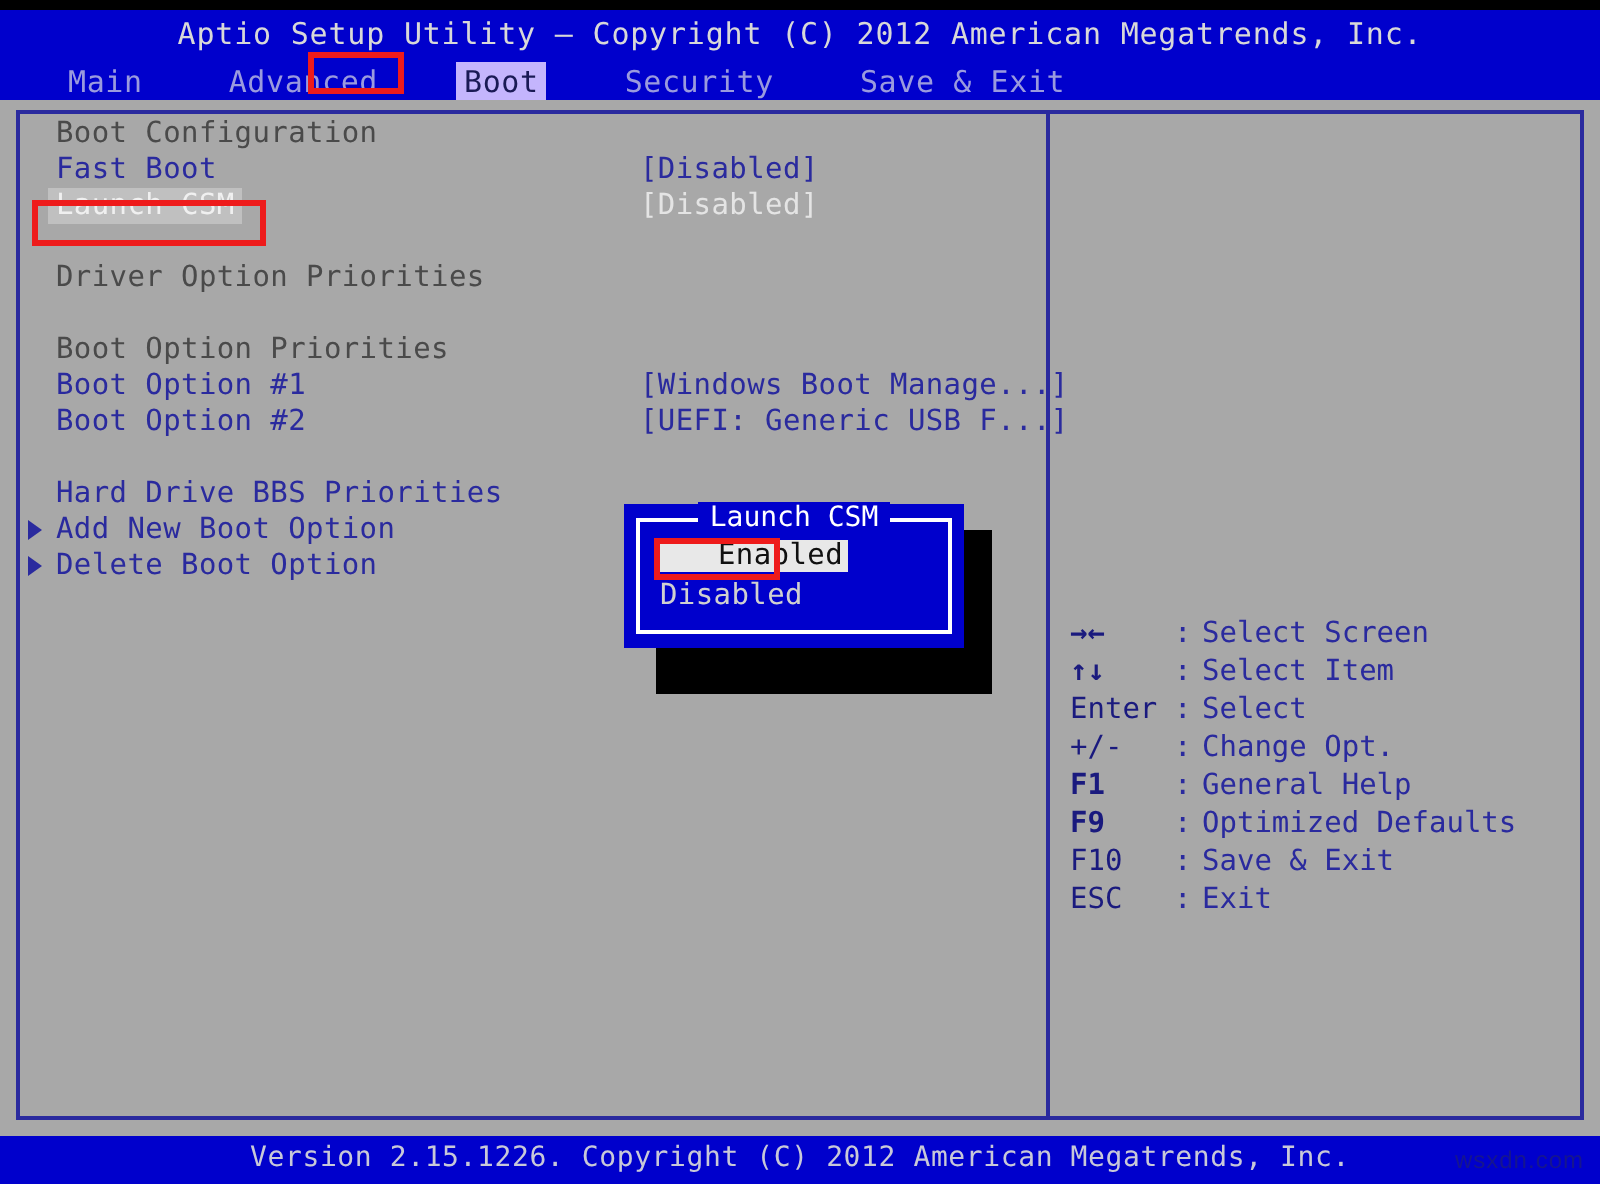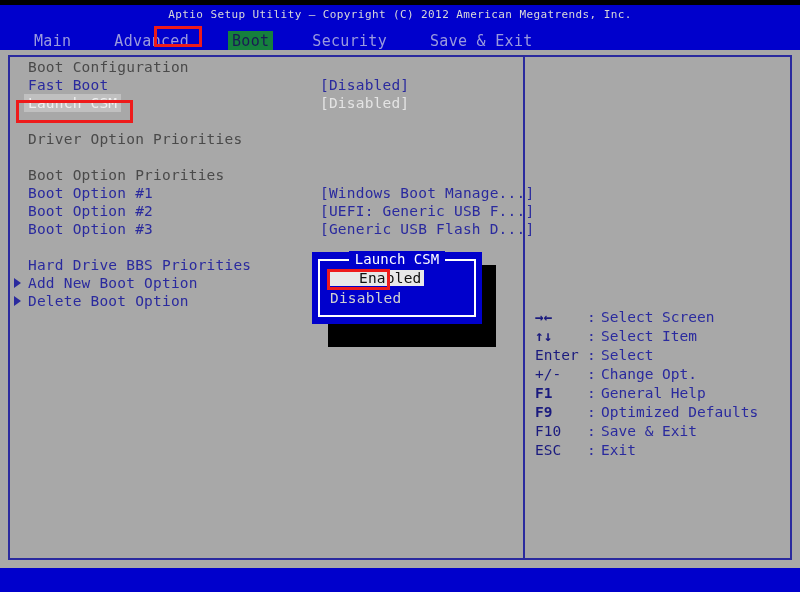--- a/index.html
+++ b/index.html
@@ -37,42 +37,42 @@
     width: 800px;
     height: 45px;
     background: #0000cc;
   }
   .header-title {
     position: absolute;
     left: 0; top: 3px;
     width: 800px;
     text-align: center;
     color: #d8d8d8;
-    font-size: 11px;
+    font-size: 15px;
     letter-spacing: 0.4px;
     white-space: pre;
   }
   .menubar {
     position: absolute;
     left: 30px; top: 26px;
     height: 20px;
     display: flex;
     align-items: center;
     gap: 24px;
   }
   .menu-item {
     color: #9a9ade;
     font-size: 15px;
     padding: 1px 4px;
     margin-right: 11px;
     white-space: pre;
     letter-spacing: 0.3px;
   }
   .menu-item.active {
-    background: #15803d;
+    background: #c4b5fd;
     color: #1a1a55;
   }
   .menu-item.last { margin-right: 0; }
 
   
   .body-area {
     position: absolute;
     left: 0; top: 50px;
     width: 800px;
     height: 515px;
@@ -305,21 +305,20 @@
   <div class="left-pane" id="settings-list">
       <div class="row"><div class="label section">Boot Configuration</div></div>
       <div class="row"><div class="label">Fast Boot</div><div class="value">[Disabled]</div></div>
       <div class="row"><div class="label selected">Launch CSM</div><div class="value bright">[Disabled]</div></div>
       <div class="spacer"></div>
       <div class="row"><div class="label section">Driver Option Priorities</div></div>
       <div class="spacer"></div>
       <div class="row"><div class="label section">Boot Option Priorities</div></div>
       <div class="row"><div class="label">Boot Option #1</div><div class="value">[Windows Boot Manage...]</div></div>
       <div class="row"><div class="label">Boot Option #2</div><div class="value">[UEFI: Generic USB F...]</div></div>
-      <div class="row"><div class="label">Boot Option #3</div><div class="value">[Generic USB Flash D...]</div></div>
       <div class="spacer"></div>
       <div class="row"><div class="label">Hard Drive BBS Priorities</div></div>
       <div class="row"><div class="arrow"></div><div class="label">Add New Boot Option</div></div>
       <div class="row"><div class="arrow"></div><div class="label">Delete Boot Option</div></div>
     </div>
 
 
   <div class="keys" id="key-legend">
       <div class="key-row"><span class="key-name">→←</span><span class="key-sep">:</span><span>Select Screen</span></div>
       <div class="key-row"><span class="key-name">↑↓</span><span class="key-sep">:</span><span>Select Item</span></div>
@@ -339,14 +338,18 @@
     </div>
     <div class="dlg-option sel" id="dlg-opt-0">Enabled</div>
     <div class="dlg-option" id="dlg-opt-1">Disabled</div>
   </div>
 
   <div class="redbox" id="redbox-boot"></div>
   <div class="redbox" id="redbox-launchcsm"></div>
   <div class="redbox" id="redbox-enabled"></div>
 
   <div class="footer-gap"></div>
+  <div class="footer">
+    <div class="footer-text">Version 2.15.1226. Copyright (C) 2012 American Megatrends, Inc.</div>
+    <div class="watermark">wsxdn.com</div>
+  </div>
 
 </div>
 
 </body></html>

